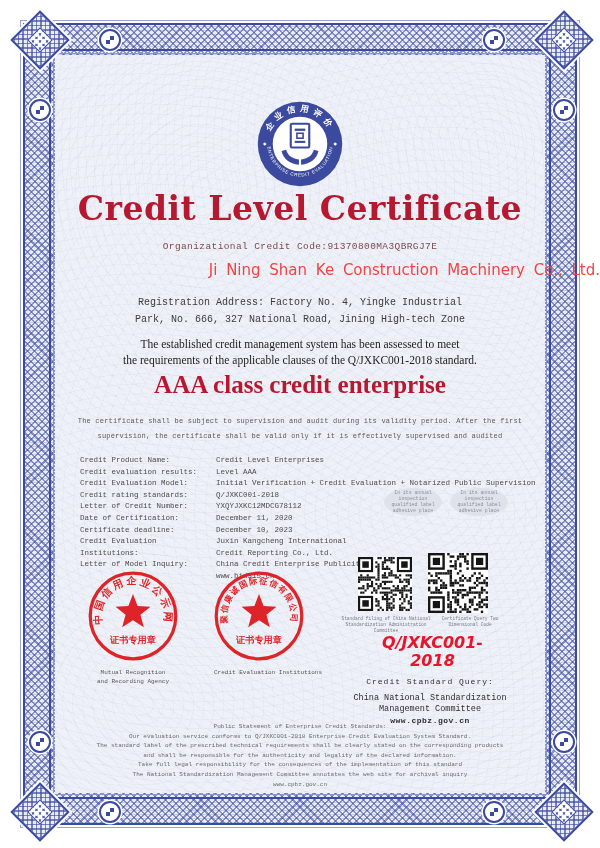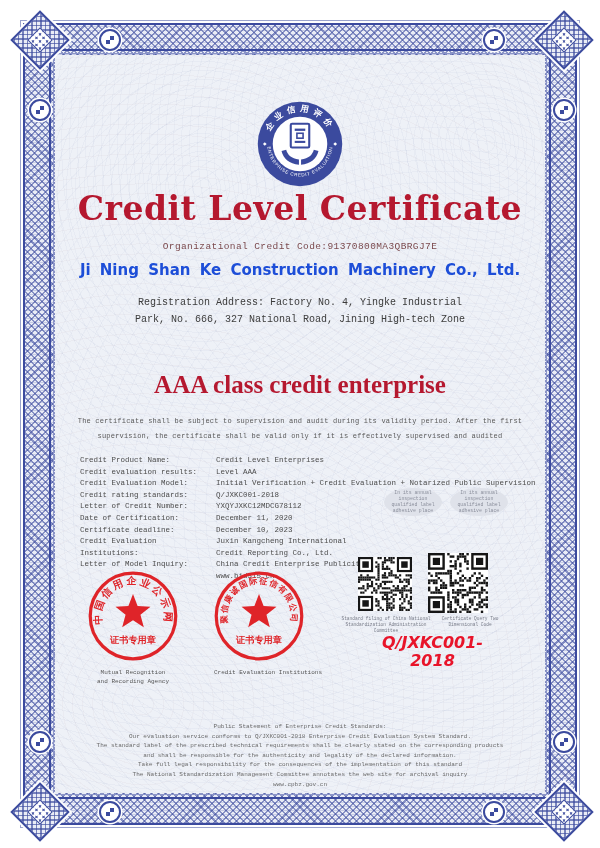--- a/index.html
+++ b/index.html
@@ -37,22 +37,22 @@
     background-size:8px 8px;background-position:center;background-repeat:no-repeat;
     box-shadow:0 0 0 1.5px #fff;}
 
   
   .abs{position:absolute;}
   .logo{left:256px;top:100px;width:88px;height:88px;}
   .title{left:0;right:0;top:189px;text-align:center;color:#b5182f;
     font-family:"DejaVu Serif",serif;font-weight:700;font-size:33px;letter-spacing:.5px;}
   .org-code{left:0;right:0;top:241px;text-align:center;color:#7b4a4e;
     font-family:"Liberation Mono",monospace;font-size:9.5px;letter-spacing:.4px;}
-  .company{left:0;right:0;top:261px;text-align:center;color:#1d4ed8;
-    font-family:"DejaVu Sans",sans-serif;font-weight:700;font-size:15px;word-spacing:4px;}
+  .company{left:0;right:0;top:261px;text-align:right;color:#ef4444;
+    font-family:"DejaVu Sans",sans-serif;font-weight:400;font-size:15px;word-spacing:4px;}
   .address{left:0;right:0;top:294px;text-align:center;color:#3c3c3c;
     font-family:Liberation Mono, monospace;font-size:10px;line-height:17px;}
   .assessment{left:0;right:0;top:336px;text-align:center;color:#1d1d1d;
     font-family:"Liberation Serif",serif;font-size:11.5px;line-height:16px;}
   .aaa{left:0;right:0;top:371px;text-align:center;color:#b5182f;
     font-family:Liberation Serif, serif;font-weight:700;font-size:25px;}
   .note{left:0;right:0;top:414px;text-align:center;color:#5a5a5a;
     font-family:"Liberation Mono",monospace;font-size:7px;line-height:15px;letter-spacing:.2px;}
 
   .details{left:80px;top:455px;width:470px;color:#4d4d4d;
@@ -149,20 +149,24 @@
 
   <div class="abs title">Credit Level Certificate</div>
   <div class="abs org-code">Organizational Credit Code:91370800MA3QBRGJ7E</div>
   <div class="abs company">Ji Ning Shan Ke Construction Machinery Co., Ltd.</div>
 
   <div class="abs address">
     <div>Registration Address: Factory No. 4, Yingke Industrial</div>
     <div>Park, No. 666, 327 National Road, Jining High-tech Zone</div>
   </div>
 
+  <div class="abs assessment">
+    <div>The established credit management system has been assessed to meet</div>
+    <div>the requirements of the applicable clauses of the Q/JXKC001-2018 standard.</div>
+  </div>
 
   <div class="abs aaa">AAA class credit enterprise</div>
 
   <div class="abs note">
     <div>The certificate shall be subject to supervision and audit during its validity period. After the first</div>
     <div>supervision, the certificate shall be valid only if it is effectively supervised and audited</div>
   </div>
 
   <div class="abs details">
     <div class="drow">
@@ -651,20 +655,26 @@
         <rect x="4.8" y="48" width="7.199999999999999" height="7.199999999999999" fill="#161616"></rect>
       </svg></div>
   <div class="abs qr-caption qcap1">Standard filing of China National
 Standardization Administration Committee</div>
   <div class="abs qr-caption qcap2">Certificate Query Two
 Dimensional Code</div>
 
   <div class="abs standard-badge">Q/JXKC001-
 2018</div>
 
+  <div class="abs query">
+    <div class="query-label">Credit Standard Query:</div>
+    <div class="query-org">China National Standardization
+Management Committee</div>
+    <div class="query-url">www.cpbz.gov.cn</div>
+  </div>
 
   <div class="abs footer">
     <div>Public Statement of Enterprise Credit Standards:</div>
     <div>Our evaluation service conforms to Q/JXKC001-2018 Enterprise Credit Evaluation System Standard.</div>
     <div>The standard label of the prescribed technical requirements shall be clearly stated on the corresponding products</div>
     <div>and shall be responsible for the authenticity and legality of the declared information.</div>
     <div>Take full legal responsibility for the consequences of the implementation of this standard</div>
     <div>The National Standardization Management Committee annotates the web site for archival inquiry</div>
     <div>www.cpbz.gov.cn</div>
   </div>

